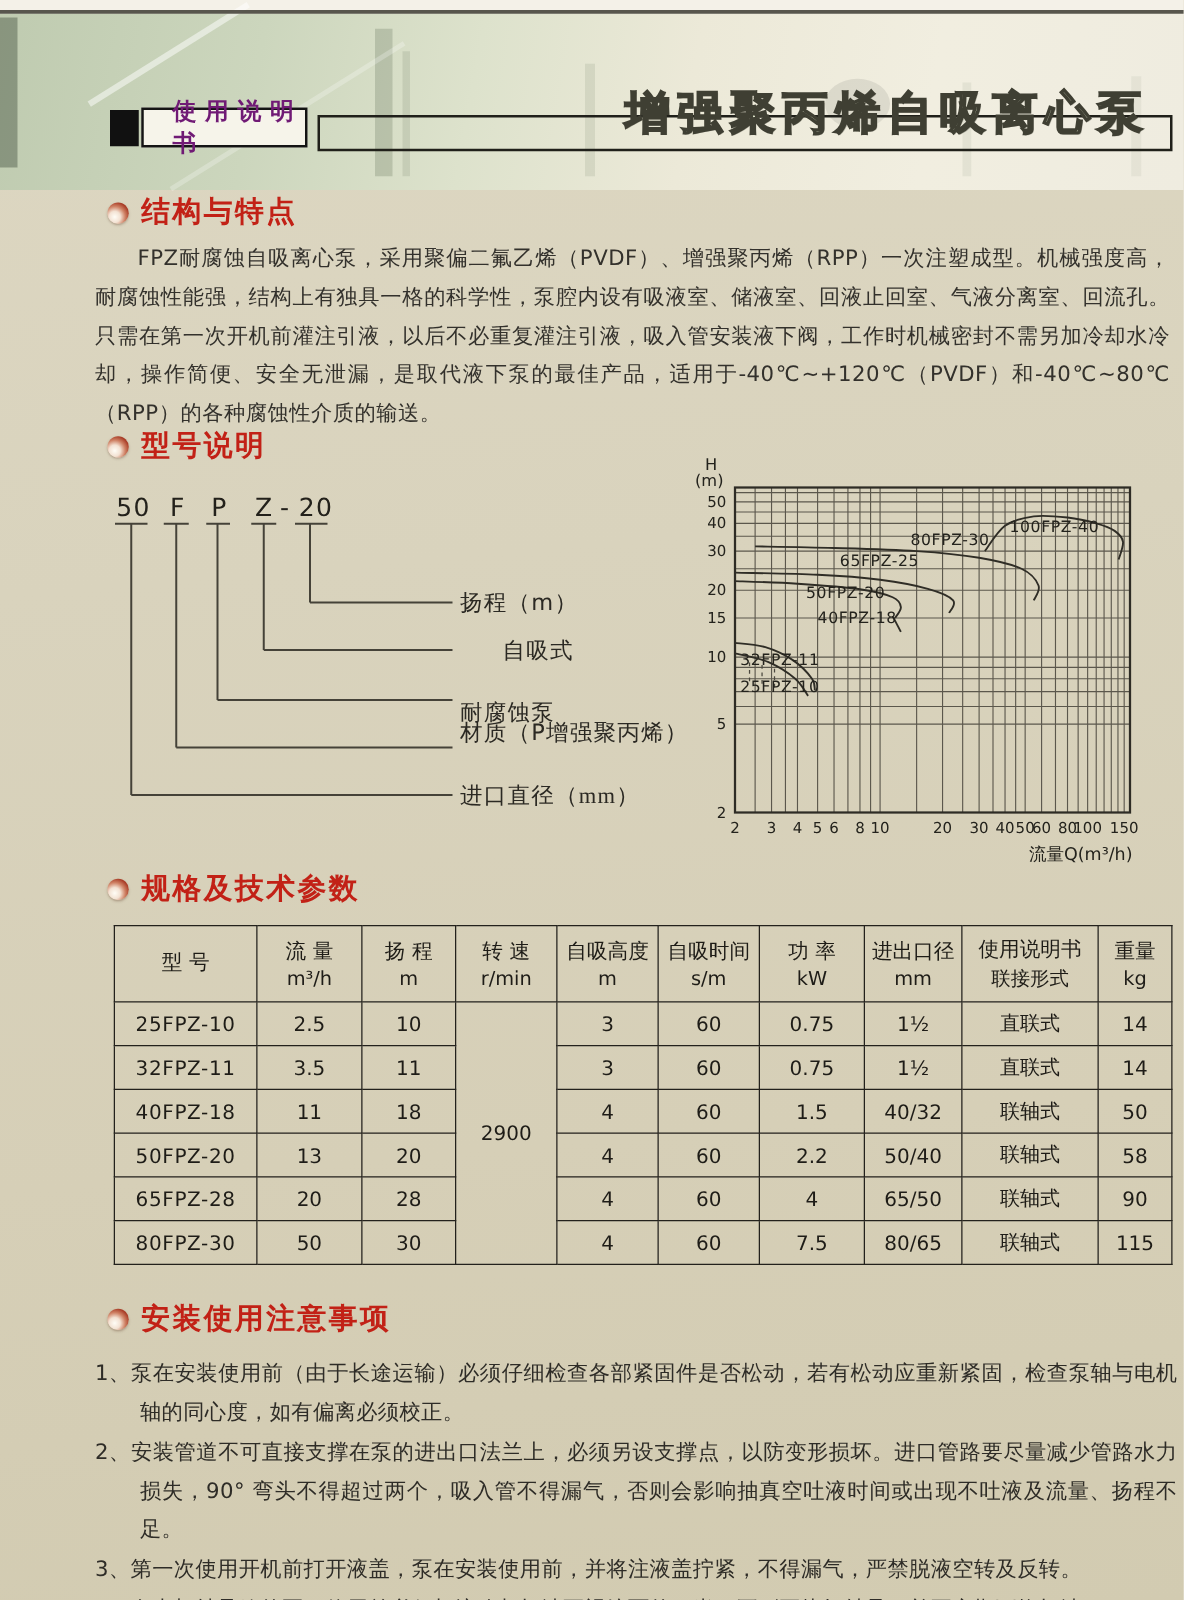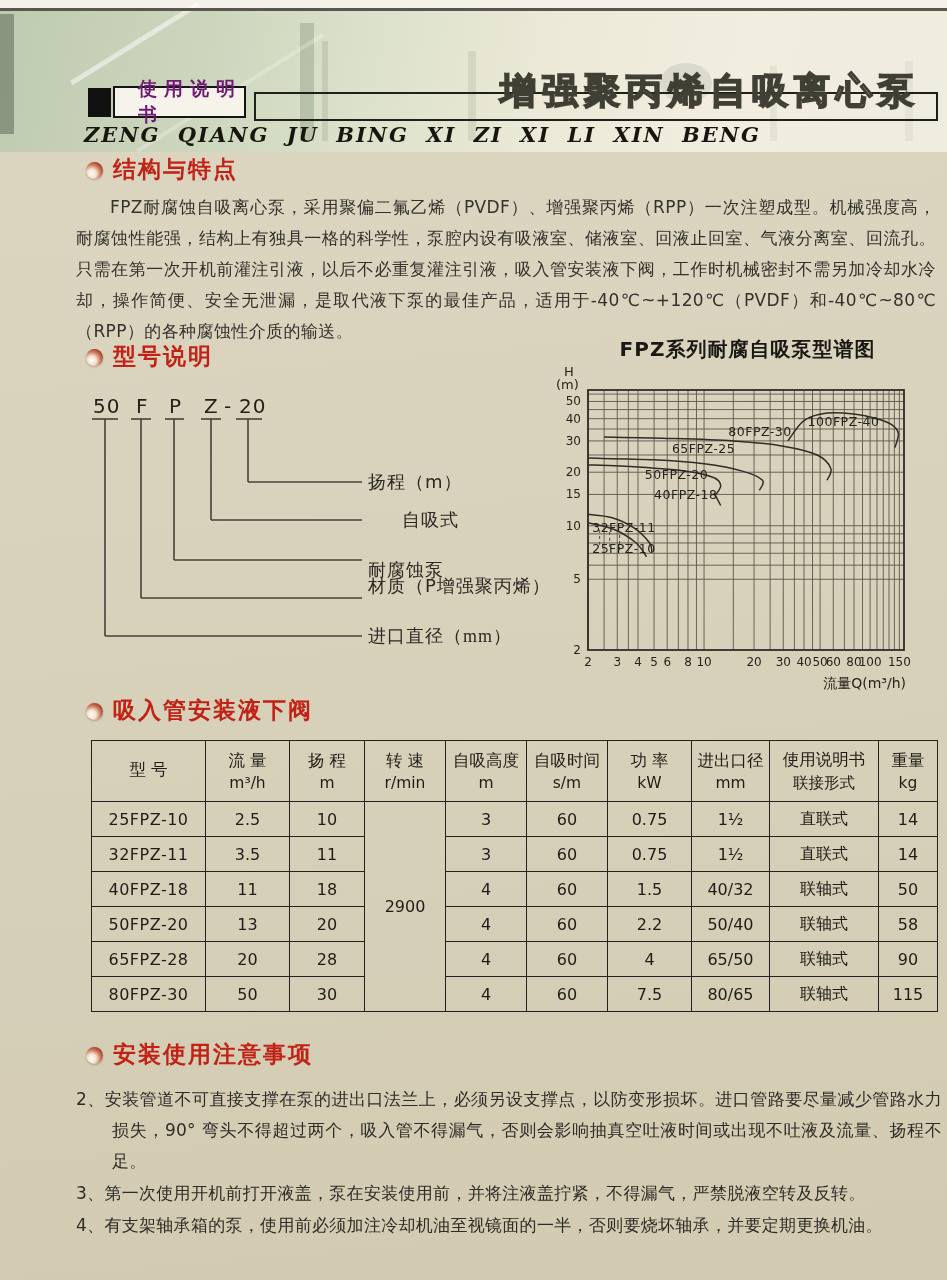--- a/index.html
+++ b/index.html
@@ -97,21 +97,20 @@
   </div>
   <div class="top-line"></div>
   <div class="left-dark"></div>
 
   <div class="black-chip"></div>
   <div class="manual-box">
     <span>使用说明书</span>
   </div>
   <div class="title-rule"></div>
   <div class="big-title">增强聚丙烯自吸离心泵</div>
-  <div class="pinyin">ZENG QIANG JU BING XI ZI XI LI XIN BENG</div>
 
   <div class="ball" style="left:86px;top:162px;"></div>
   <div class="sec-head" style="left:113px;top:154px;">结构与特点</div>
   <div class="para">FPZ耐腐蚀自吸离心泵，采用聚偏二氟乙烯（PVDF）、增强聚丙烯（RPP）一次注塑成型。机械强度高，耐腐蚀性能强，结构上有独具一格的科学性，泵腔内设有吸液室、储液室、回液止回室、气液分离室、回流孔。只需在第一次开机前灌注引液，以后不必重复灌注引液，吸入管安装液下阀，工作时机械密封不需另加冷却水冷却，操作简便、安全无泄漏，是取代液下泵的最佳产品，适用于-40℃~+120℃（PVDF）和-40℃~80℃（RPP）的各种腐蚀性介质的输送。</div>
 
   <div class="ball" style="left:86px;top:349px;"></div>
   <div class="sec-head" style="left:113px;top:341px;">型号说明</div>
 
   <span class="code-part" style="left:93px;">50</span>
   <span class="code-part" style="left:136px;">F</span>
@@ -137,21 +136,20 @@
     <line x1="168" y1="31" x2="168" y2="94"></line>
       <line x1="168" y1="94" x2="282" y2="94"></line>
   </svg>
 
   <span class="model-label" style="top:470px;">扬程（m）</span>
   <span class="model-label" style="top:508px;margin-left:34px;">自吸式</span>
   <span class="model-label" style="top:548px;margin-top:26px;">材质（P增强聚丙烯）</span>
   <span class="model-label" style="top:558px;">耐腐蚀泵</span>
   <span class="model-label" style="top:624px;font-family:Liberation Serif, serif;">进口直径（mm）</span>
 
-  <div class="chart-title">FPZ系列耐腐自吸泵型谱图</div>
   <svg id="pump-chart" class="chart-svg" width="399" height="332" viewBox="0 0 399 332">
       <line x1="40" y1="24" x2="40" y2="284" class="grid"></line>
       <line x1="56.09149557817281" y1="24" x2="56.09149557817281" y2="284" class="grid"></line>
       <line x1="69.23920478902232" y1="24" x2="69.23920478902232" y2="284" class="grid"></line>
       <line x1="80.35543453531616" y1="24" x2="80.35543453531616" y2="284" class="grid"></line>
       <line x1="89.9847507369712" y1="24" x2="89.9847507369712" y2="284" class="grid"></line>
       <line x1="106.07624631514402" y1="24" x2="106.07624631514402" y2="284" class="grid"></line>
       <line x1="119.22395552599352" y1="24" x2="119.22395552599352" y2="284" class="grid"></line>
       <line x1="130.34018527228733" y1="24" x2="130.34018527228733" y2="284" class="grid"></line>
       <line x1="139.9695014739424" y1="24" x2="139.9695014739424" y2="284" class="grid"></line>
@@ -230,21 +228,21 @@
       <path d="M40.0 148.3C44.0 148.8 56.5 149.4 64.3 151.7C72.0 154.0 80.1 157.9 86.3 162.1C92.5 166.3 98.7 172.9 101.6 177.0C104.5 181.0 103.5 184.6 103.9 186.2" class="curve"></path>
       <text x="44.20193132133864" y="166.1681672945538" class="serieslabel">32FPZ-11</text>
       <path d="M40.0 156.7C44.5 157.9 58.8 160.3 66.8 163.7C74.8 167.1 82.9 172.5 88.2 177.0C93.4 181.5 96.8 188.4 98.5 190.7" class="curve"></path>
       <text x="44.20193132133864" y="187.27004568229336" class="serieslabel">25FPZ-10</text>
       <text x="16" y="10" class="axis">H</text>
       <text x="8" y="23" class="axis">(m)</text>
       <text x="358" y="322" class="xl axis">流量Q(m³/h)</text>
     </svg>
 
   <div class="ball" style="left:86px;top:703px;"></div>
-  <div class="sec-head" style="left:113px;top:695px;">吸入管安装液下阀</div>
+  <div class="sec-head" style="left:113px;top:695px;">规格及技术参数</div>
 
   <table class="specs">
     <colgroup>
       <col style="width:114px">
         <col style="width:84px">
         <col style="width:75px">
         <col style="width:81px">
         <col style="width:81px">
       <col style="width:81px">
         <col style="width:84px">
@@ -364,18 +362,19 @@
           <td>联轴式</td>
           <td>115</td>
       </tr>
     </tbody>
   </table>
 
   <div class="ball" style="left:86px;top:1047px;"></div>
   <div class="sec-head" style="left:113px;top:1039px;">安装使用注意事项</div>
 
   <div class="notes">
+    <div class="note-item"><span class="num">1、</span><span>泵在安装使用前（由于长途运输）必须仔细检查各部紧固件是否松动，若有松动应重新紧固，检查泵轴与电机轴的同心度，如有偏离必须校正。</span></div>
     <div class="note-item"><span class="num">2、</span><span>安装管道不可直接支撑在泵的进出口法兰上，必须另设支撑点，以防变形损坏。进口管路要尽量减少管路水力损失，90° 弯头不得超过两个，吸入管不得漏气，否则会影响抽真空吐液时间或出现不吐液及流量、扬程不足。</span></div>
     <div class="note-item"><span class="num">3、</span><span>第一次使用开机前打开液盖，泵在安装使用前，并将注液盖拧紧，不得漏气，严禁脱液空转及反转。</span></div>
     <div class="note-item"><span class="num">4、</span><span>有支架轴承箱的泵，使用前必须加注冷却机油至视镜面的一半，否则要烧坏轴承，并要定期更换机油。</span></div>
   </div>
 
 </div>
 
 </body></html>

